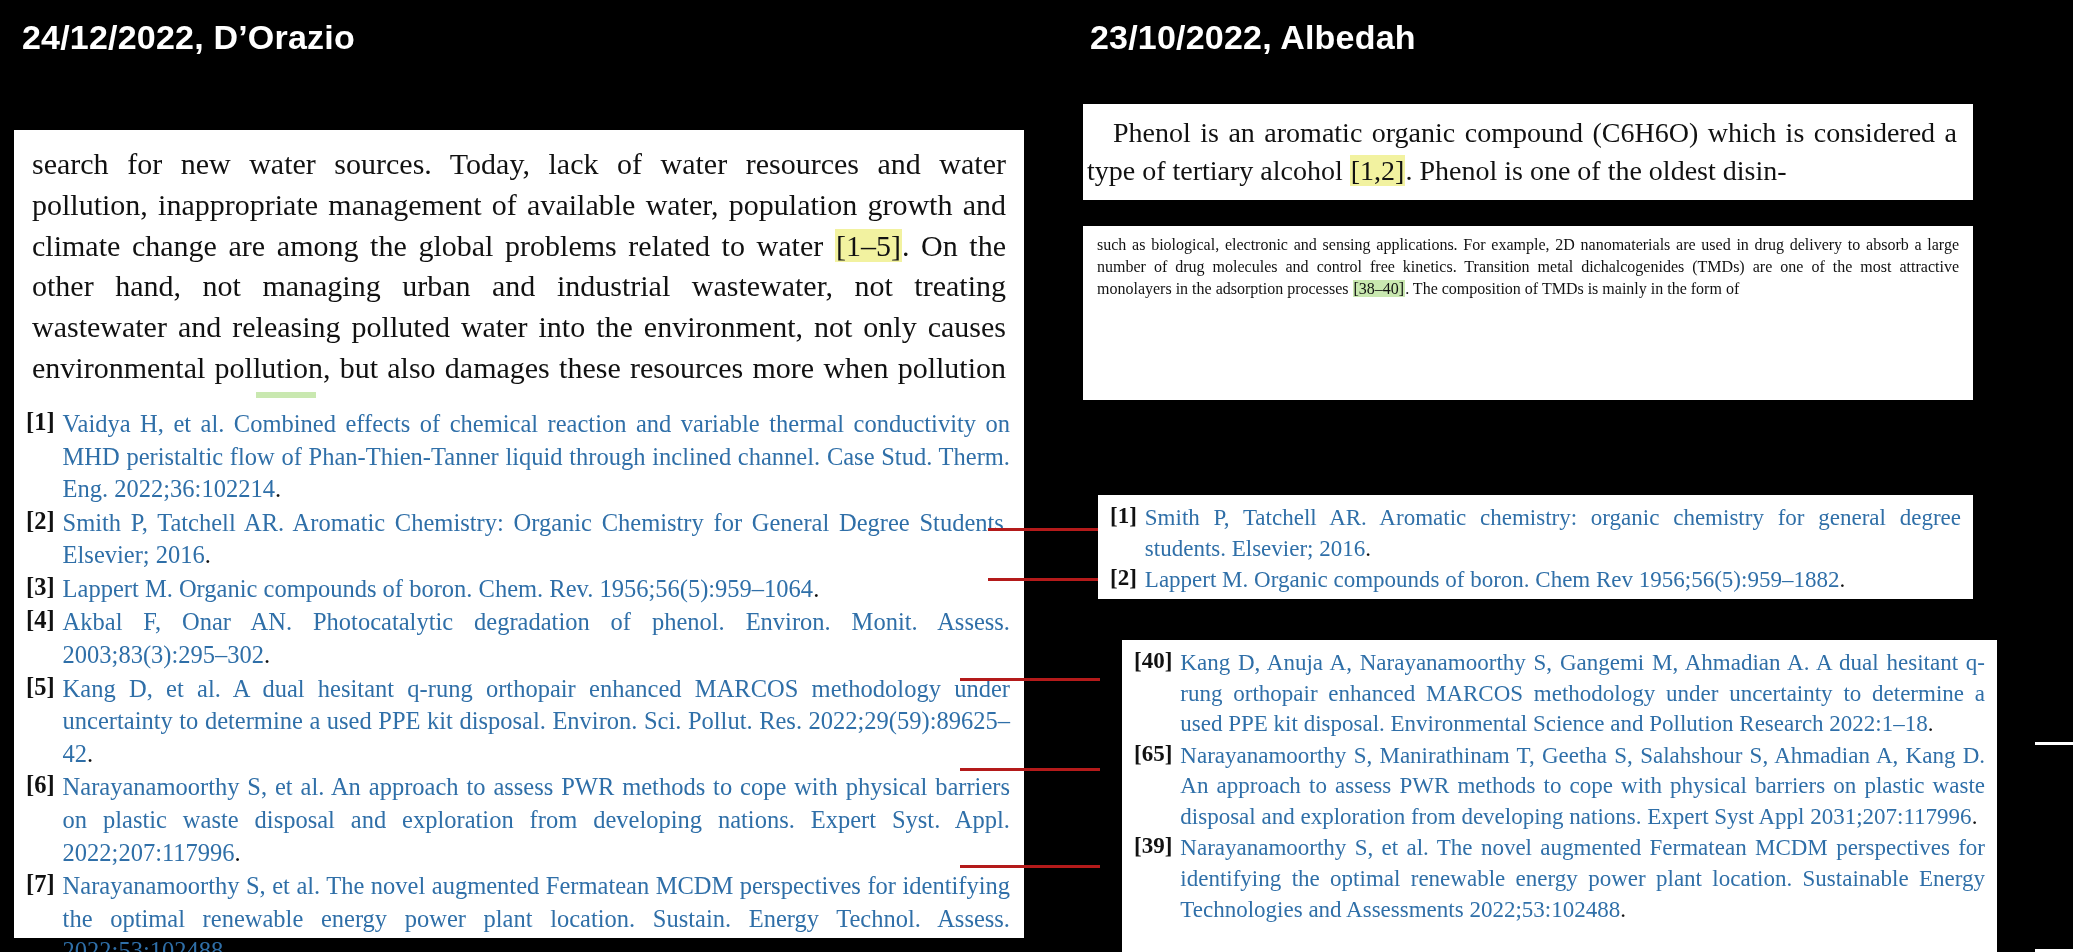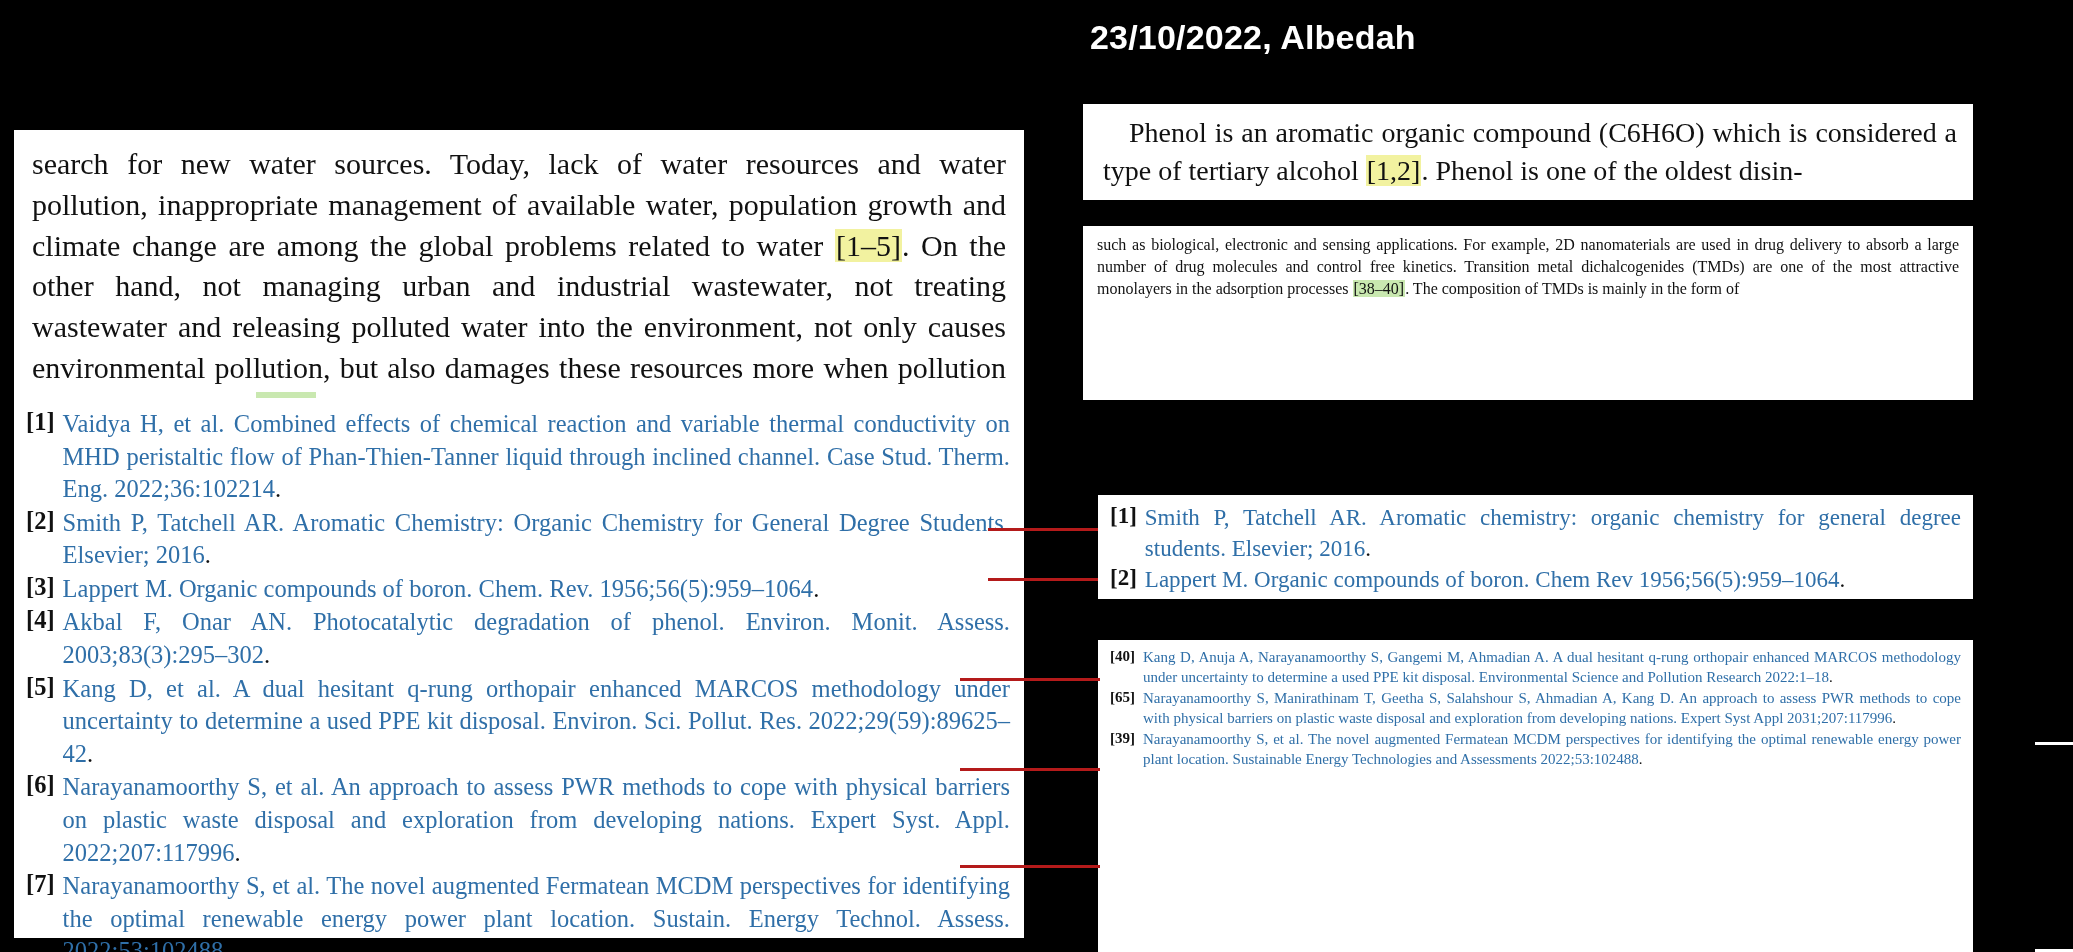--- a/index.html
+++ b/index.html
@@ -87,20 +87,21 @@
     border: 3px solid #ffffff;
     box-sizing: border-box;
     pointer-events: none;
   }
 </style>
 </head>
 <body>
 
 <div class="page">
 
+  <div class="col-title" id="title-left">24/12/2022, D’Orazio</div>
   <div class="col-title" id="title-right">23/10/2022, Albedah</div>
 
   <div class="panel" style="left:14px; top:104px; width:1010px; height:286px; padding:14px 18px 10px 18px;margin-top:26px;">
     <div class="body-text" style="font-size:30px;">
       <span>search for new water sources. Today, lack of water resources and water pollution, inappropriate management of available water, population growth and climate change are among the global problems related to water </span><span class="cite-hl">[1–5]</span><span>. On the other hand, not managing urban and industrial wastewater, not treating wastewater and releasing polluted water into the environment, not only causes environmental pollution, but also damages these resources more when pollution enters clean water </span><span class="cite-hl-green">[6,7]</span><span>.</span>
     </div>
   </div>
 
   <div class="panel reflist" style="left:14px; top:398px; width:1010px; height:540px; padding:10px 14px 8px 12px; font-size:24.5px;">
 
@@ -133,44 +134,44 @@
       <span class="refnum">[6]</span>
       <span class="reftext"><span>Narayanamoorthy S, et al. An approach to assess PWR methods to cope with physical barriers on plastic waste disposal and exploration from developing nations. Expert Syst. Appl. 2022;207:117996</span><span class="tail">.</span></span>
     </div>
 
     <div class="refrow">
       <span class="refnum">[7]</span>
       <span class="reftext"><span>Narayanamoorthy S, et al. The novel augmented Fermatean MCDM perspectives for identifying the optimal renewable energy power plant location. Sustain. Energy Technol. Assess. 2022;53:102488</span><span class="tail">.</span></span>
     </div>
   </div>
 
-  <div class="panel" style="left:1083px; top:104px; width:890px; height:96px; padding:10px 16px 8px 20px;">
+  <div class="panel" style="left:1083px; top:104px; width:890px; height:96px; padding:10px 16px 8px 4px;">
     <div class="body-text" style="font-size:28px; text-indent:26px;">
       <span>Phenol is an aromatic organic compound (C6H6O) which is considered a type of tertiary alcohol </span><span class="cite-hl">[1,2]</span><span>. Phenol is one of the oldest disin-</span>
     </div>
   </div>
 
   <div class="panel" style="left:1083px; top:226px; width:890px; height:174px; padding:8px 14px 6px 14px;">
     <div class="body-text" style="font-size:16px;">
       <span>such as biological, electronic and sensing applications. For example, 2D nanomaterials are used in drug delivery to absorb a large number of drug molecules and control free kinetics. Transition metal dichalcogenides (TMDs) are one of the most attractive monolayers in the adsorption processes </span><span class="cite-hl-green">[38–40]</span><span>. The composition of TMDs is mainly in the form of</span>
     </div>
   </div>
 
   <div class="panel reflist" style="left:1098px; top:495px; width:875px; height:104px; padding:8px 12px 6px 12px; font-size:23px;">
     <div class="refrow">
       <span class="refnum">[1]</span>
       <span class="reftext"><span>Smith P, Tatchell AR. Aromatic chemistry: organic chemistry for general degree students. Elsevier; 2016</span><span class="tail">.</span></span>
     </div>
     <div class="refrow">
       <span class="refnum">[2]</span>
-      <span class="reftext"><span>Lappert M. Organic compounds of boron. Chem Rev 1956;56(5):959–1064</span><span class="tail">.</span></span>
+      <span class="reftext"><span>Lappert M. Organic compounds of boron. Chem Rev 1956;56(5):959–1882</span><span class="tail">.</span></span>
     </div>
   </div>
 
-  <div class="panel reflist" style="left:1098px; top:640px; width:875px; height:312px; padding:8px 12px 24px 12px; font-size:15px;">
+  <div class="panel reflist" style="left:1122px; top:640px; width:875px; height:312px; padding:8px 12px 24px 12px; font-size:23px;">
     <div class="refrow">
       <span class="refnum">[40]</span>
       <span class="reftext"><span>Kang D, Anuja A, Narayanamoorthy S, Gangemi M, Ahmadian A. A dual hesitant q-rung orthopair enhanced MARCOS methodology under uncertainty to determine a used PPE kit disposal. Environmental Science and Pollution Research 2022:1–18</span><span class="tail">.</span></span>
     </div>
     <div class="refrow">
       <span class="refnum">[65]</span>
       <span class="reftext"><span>Narayanamoorthy S, Manirathinam T, Geetha S, Salahshour S, Ahmadian A, Kang D. An approach to assess PWR methods to cope with physical barriers on plastic waste disposal and exploration from developing nations. Expert Syst Appl 2031;207:117996</span><span class="tail">.</span></span>
     </div>
     <div class="refrow">
       <span class="refnum">[39]</span>

